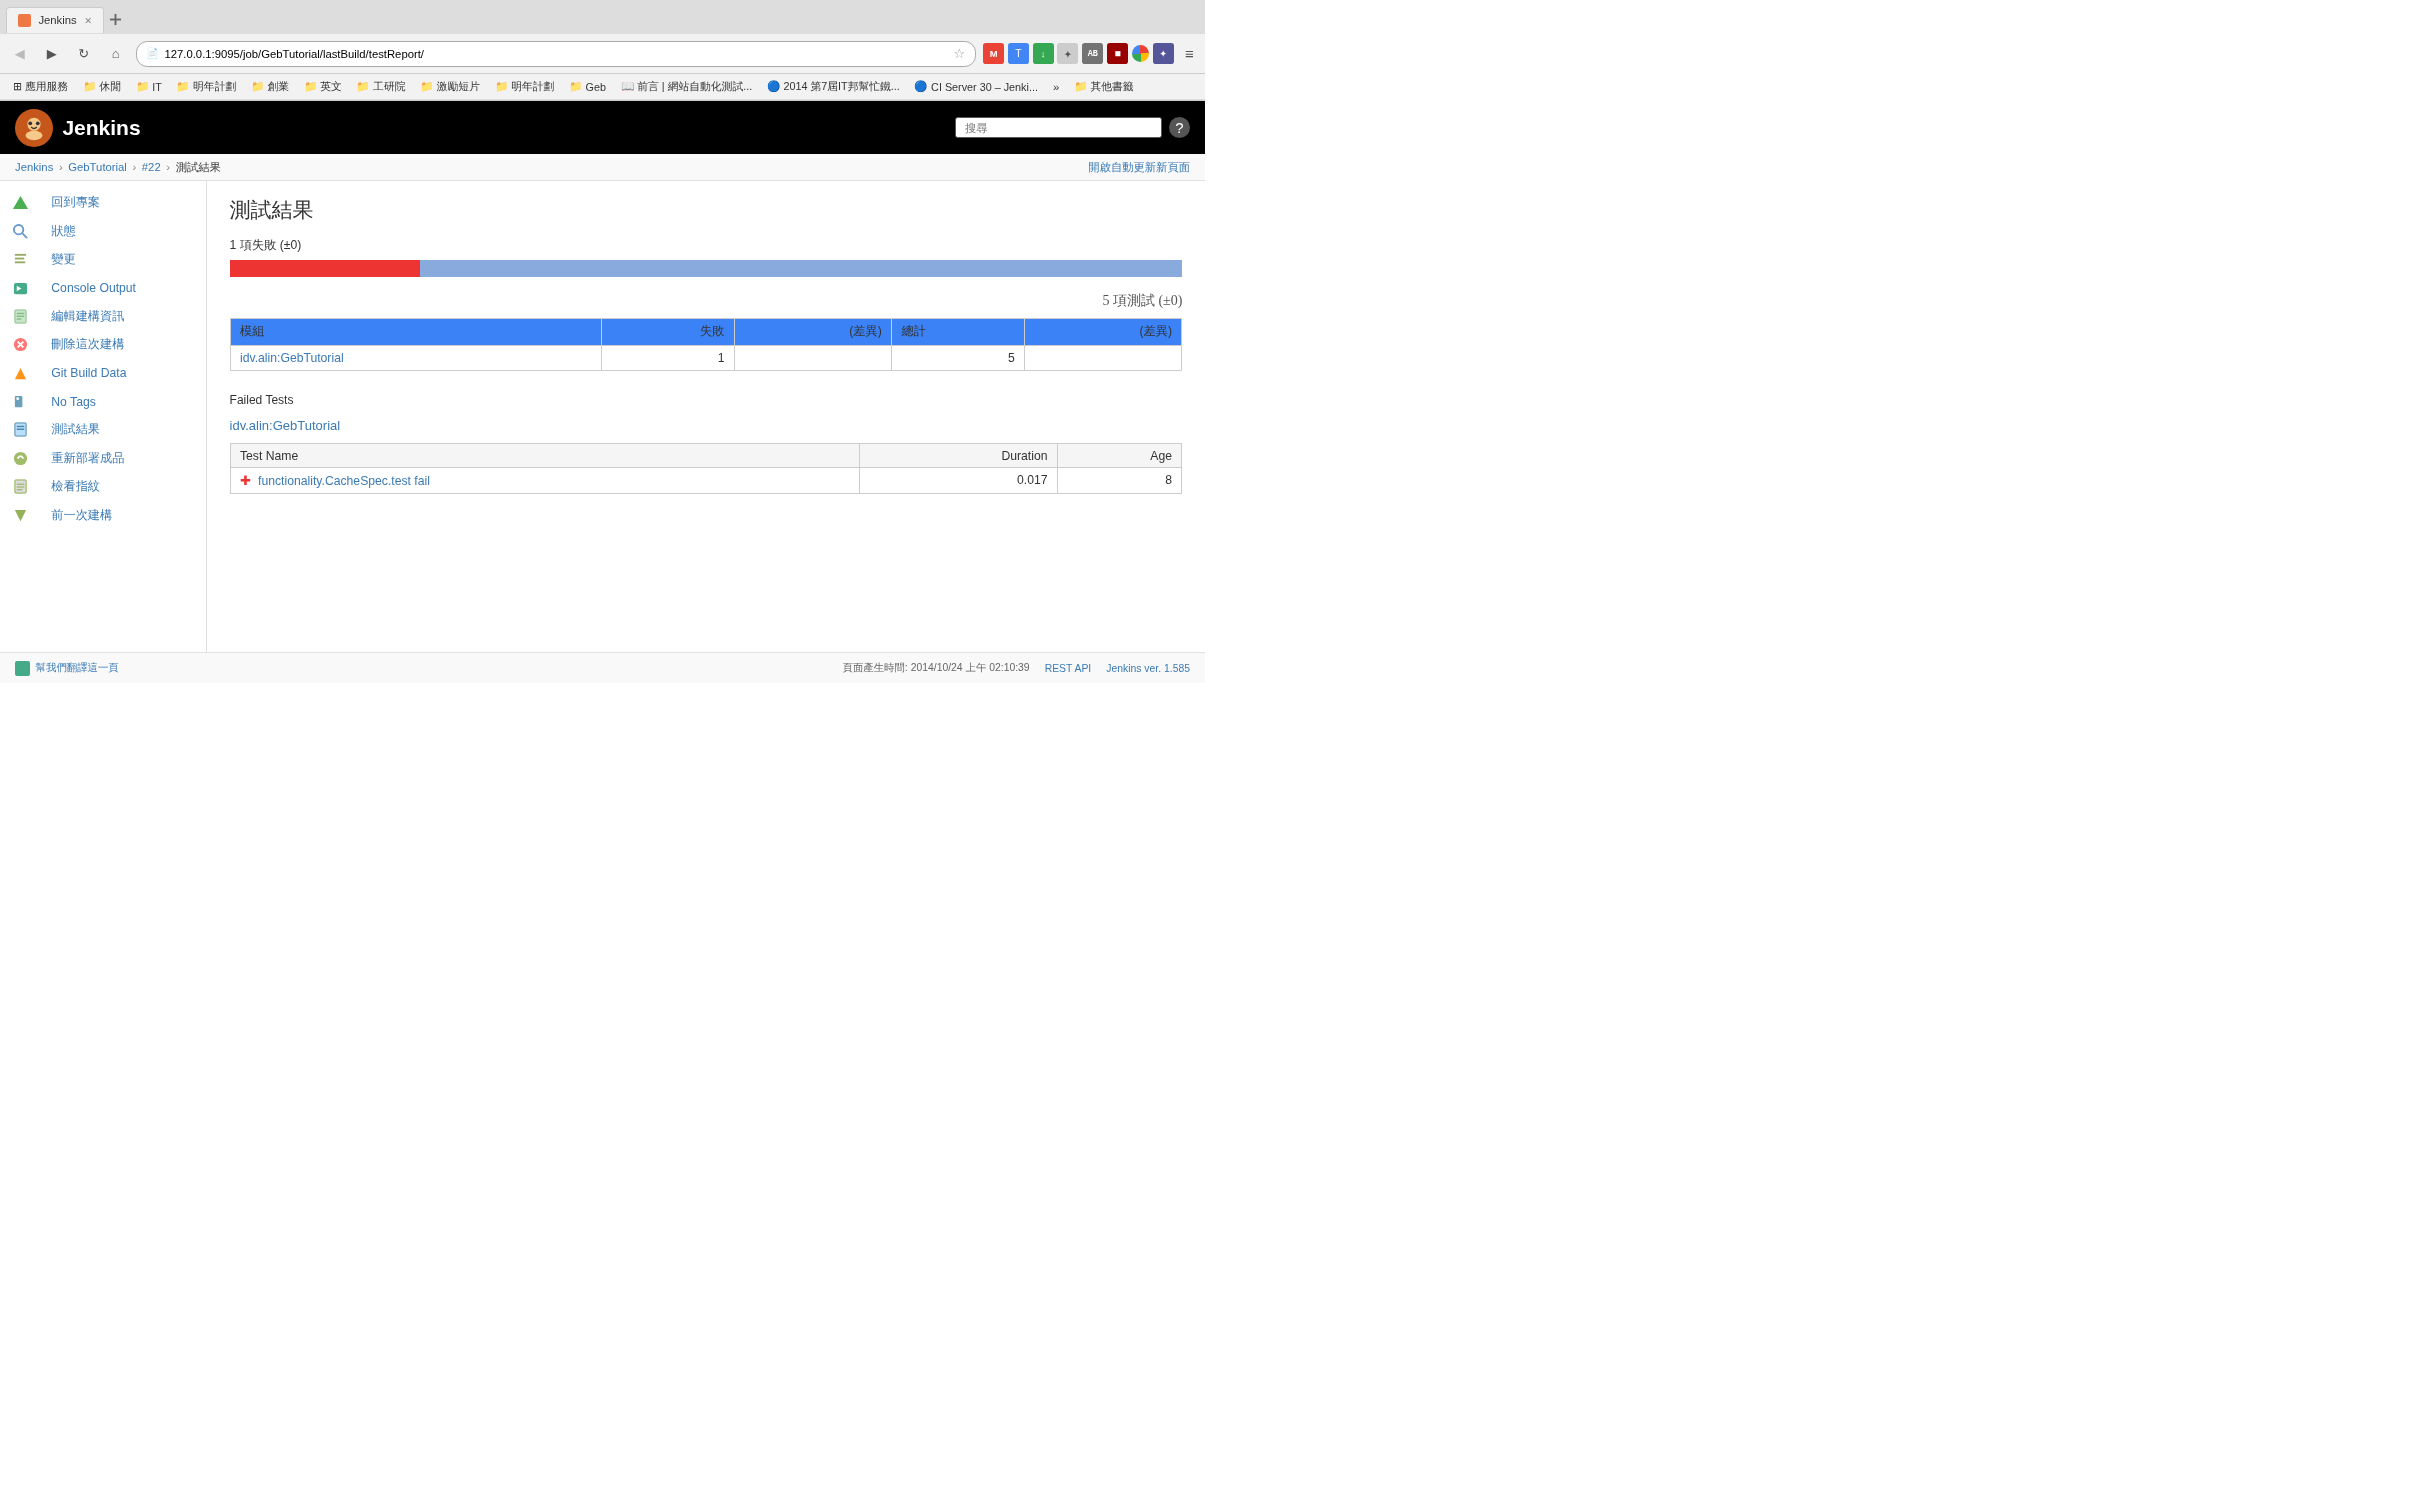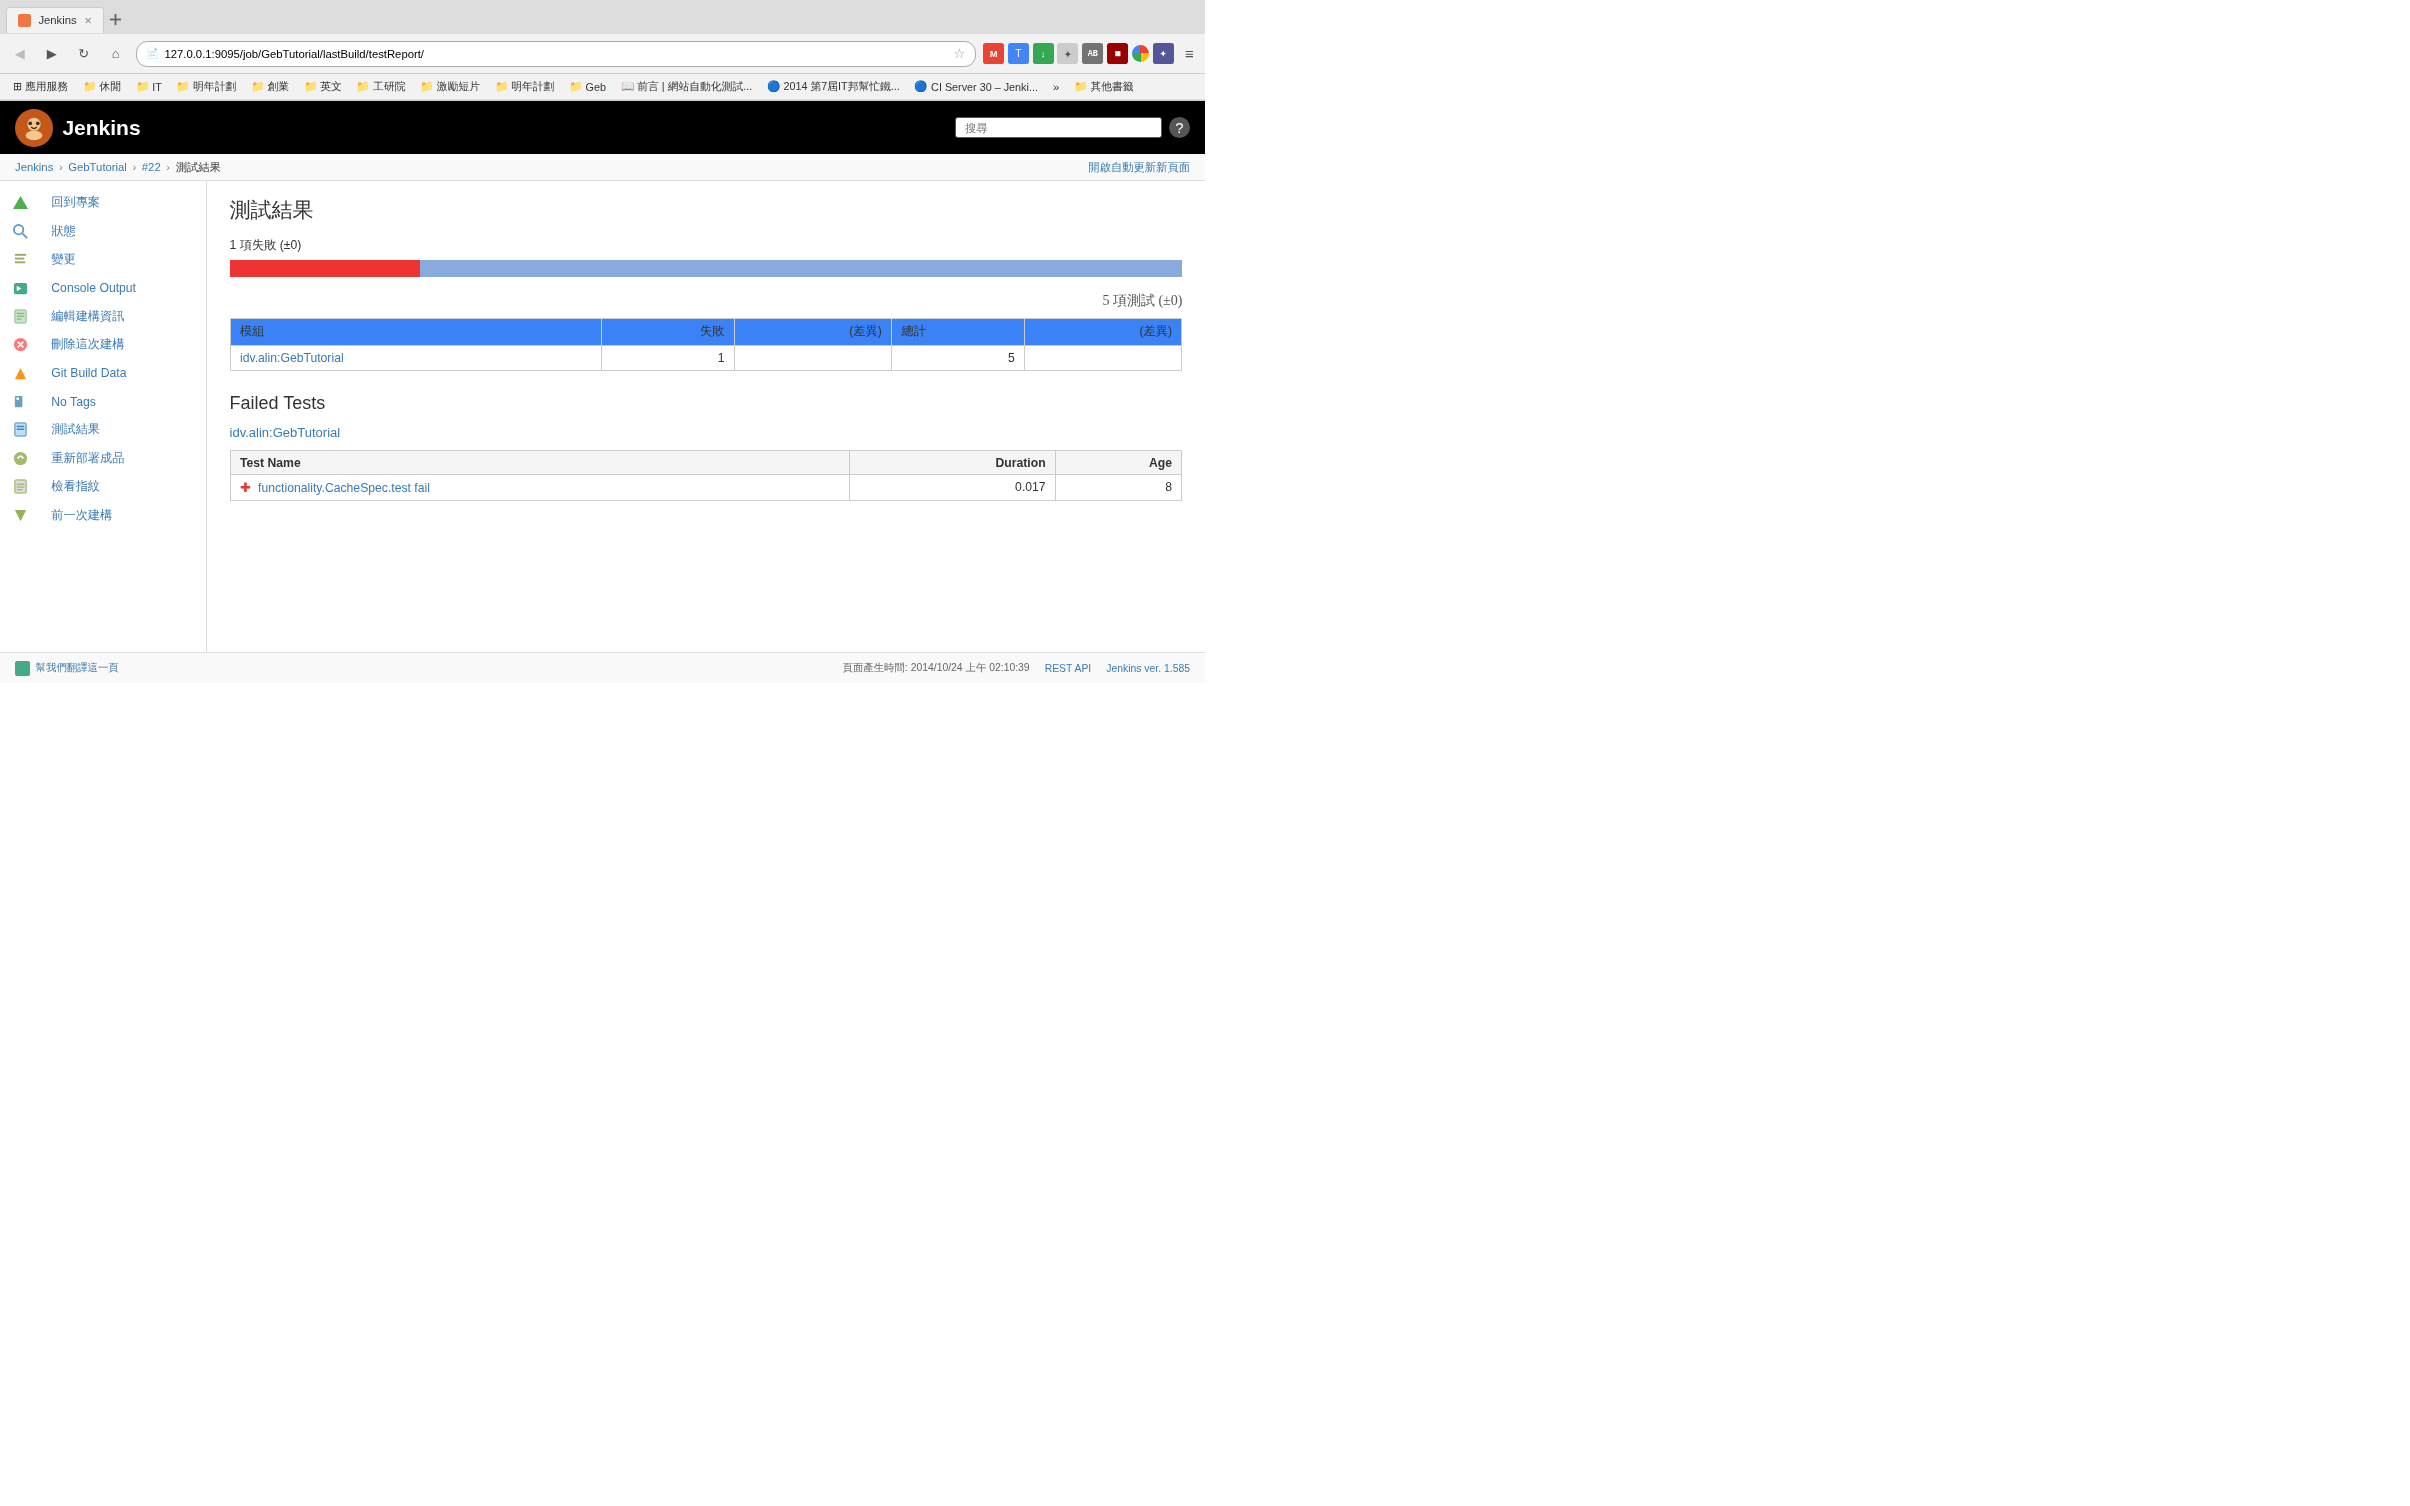--- a/index.html
+++ b/index.html
@@ -59,25 +59,25 @@
     .progress-bar-fail { background: #e33; height: 100%; }
     .progress-bar-pass { background: #88aadd; height: 100%; }
     .test-count-right { text-align: right; font-size: 14px; color: #555; margin-bottom: 7.5px; font-family: Liberation Serif, serif; }
 
     .module-table { width: 100%; border-collapse: collapse; font-size: 12.2px; margin-bottom: 22.6px; }
     .module-table th { background: #3b82f6; border: 0.9px solid #ccc; padding: 4.7px 9.4px; text-align: left; font-weight: normal; }
     .module-table td { border: 0.9px solid #ccc; padding: 4.7px 9.4px; }
     .module-table td a { color: #3a7ab5; text-decoration: none; }
     .module-table td.num { text-align: right; }
 
-    .section-title { font-size: 18px; font-weight: normal; color: #333; margin-bottom: 11.3px; }
+    .section-title { font-size: 12px; font-weight: normal; color: #333; margin-bottom: 11.3px; }
     .module-link { font-size: 13px; color: #3a7ab5; text-decoration: none; display: block; margin-bottom: 9.4px; }
 
     .test-table { width: 100%; border-collapse: collapse; font-size: 12.2px; }
-    .test-table th { background: #f5f5f5; border: 0.9px solid #ccc; padding: 4.7px 9.4px; text-align: left; font-weight: bold; }
+    .test-table th { background: #f5f5f5; border: 0.9px solid #ccc; padding: 4.7px 9.4px; text-align: left; font-weight: normal; }
     .test-table th.right { text-align: right; }
     .test-table td { border: 0.9px solid #ccc; padding: 4.7px 9.4px; }
     .test-table td.right { text-align: right; }
     .test-table td a { color: #3a7ab5; text-decoration: none; }
     .test-fail-icon { color: #e33; font-size: 13px; margin-right: 3.8px; }
 
     
     .footer { background: #f9f9f9; border-top: 0.9px solid #e0e0e0; padding: 7.5px 15px; display: flex; align-items: center; font-size: 10.4px; color: #666; }
     .footer-translate { display: flex; align-items: center; gap: 5.6px; margin-right: auto; }
     .footer-translate a { color: #3a7ab5; text-decoration: none; }

